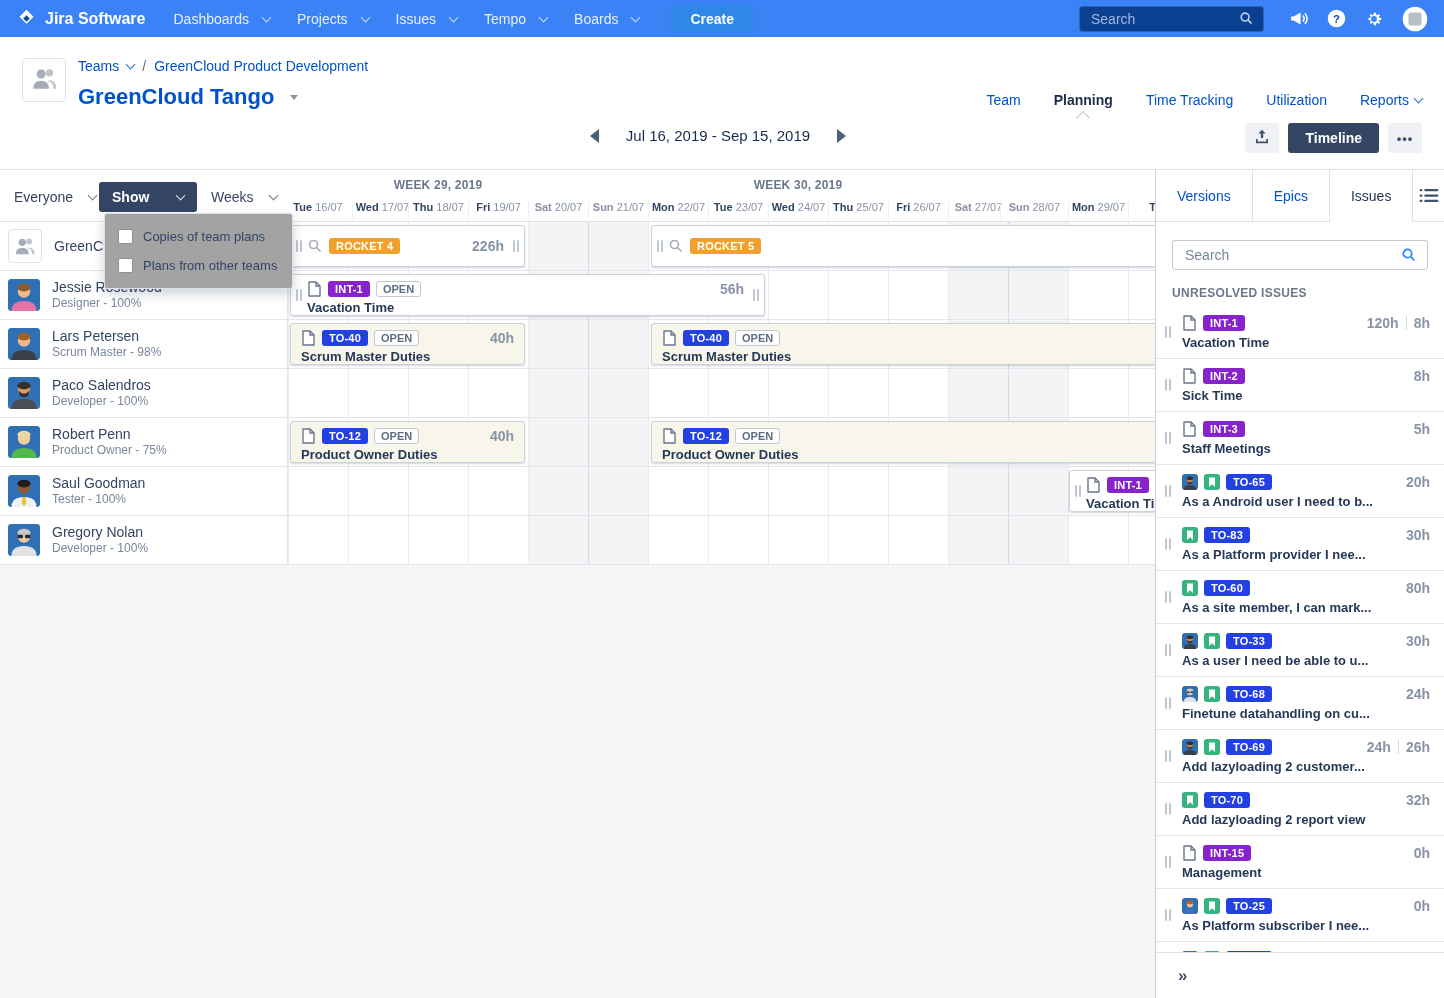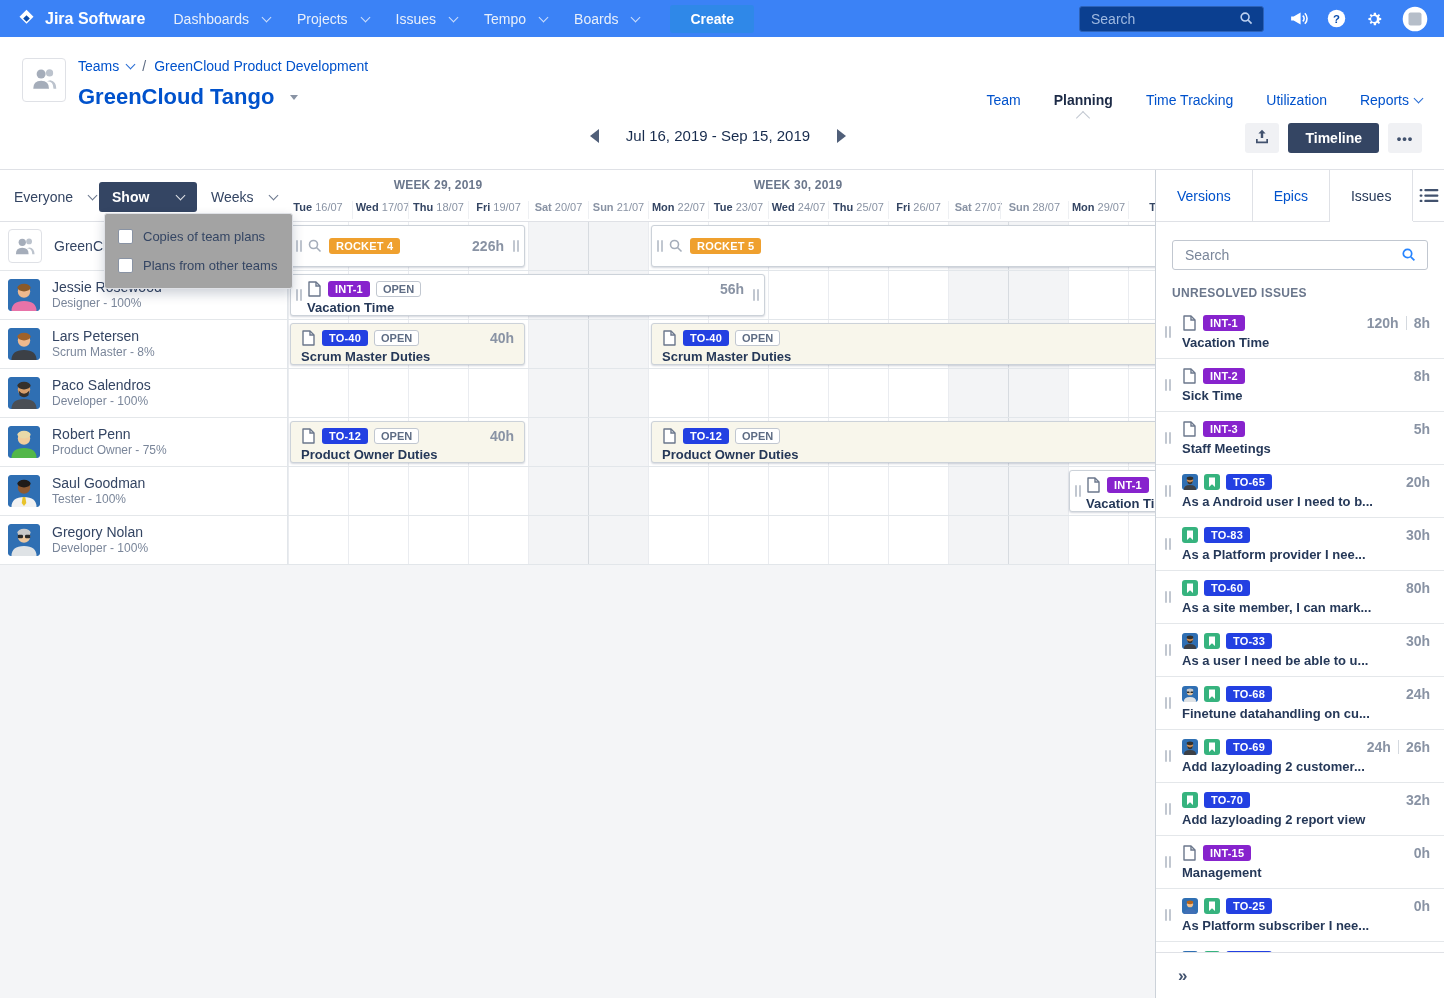--- a/index.html
+++ b/index.html
@@ -482,21 +482,21 @@
       <span class="m-av" data-interactable="false">
         <svg width="32" height="32" viewBox="0 0 32 32">
           <rect width="32" height="32" rx="2" fill="#2f6fb3"></rect>
           <path d="M3.5 32q0-10 12.5-10t12.5 10z" fill="#3c4046"></path>
           <circle cx="16" cy="12.5" r="6.2" fill="#eeb98e"></circle>
           <ellipse cx="16" cy="8.6" rx="6.6" ry="3.8" fill="#a0622a"></ellipse>
         </svg>
       </span>
       <div data-interactable="false">
         <div class="m-name" data-interactable="false">Lars Petersen</div>
-        <div class="m-role" data-interactable="false">Scrum Master - 8%</div>
+        <div class="m-role" data-interactable="false">Scrum Master - 98%</div>
       </div>
     </div>
     <div class="m-row" data-interactable="true">
       <span class="m-av" data-interactable="false">
         <svg width="32" height="32" viewBox="0 0 32 32">
           <rect width="32" height="32" rx="2" fill="#2f6fb3"></rect>
           <path d="M3.5 32q0-10 12.5-10t12.5 10z" fill="#4a4e54"></path>
           <circle cx="16" cy="12.5" r="6.2" fill="#d89f6b"></circle>
           <ellipse cx="16" cy="8.6" rx="6.6" ry="3.8" fill="#35302b"></ellipse>
           <path d="M10.6 13.5q5.4 6.5 10.8 0l-1 5q-4.4 3.6-8.8 0z" fill="#35302b"></path>

